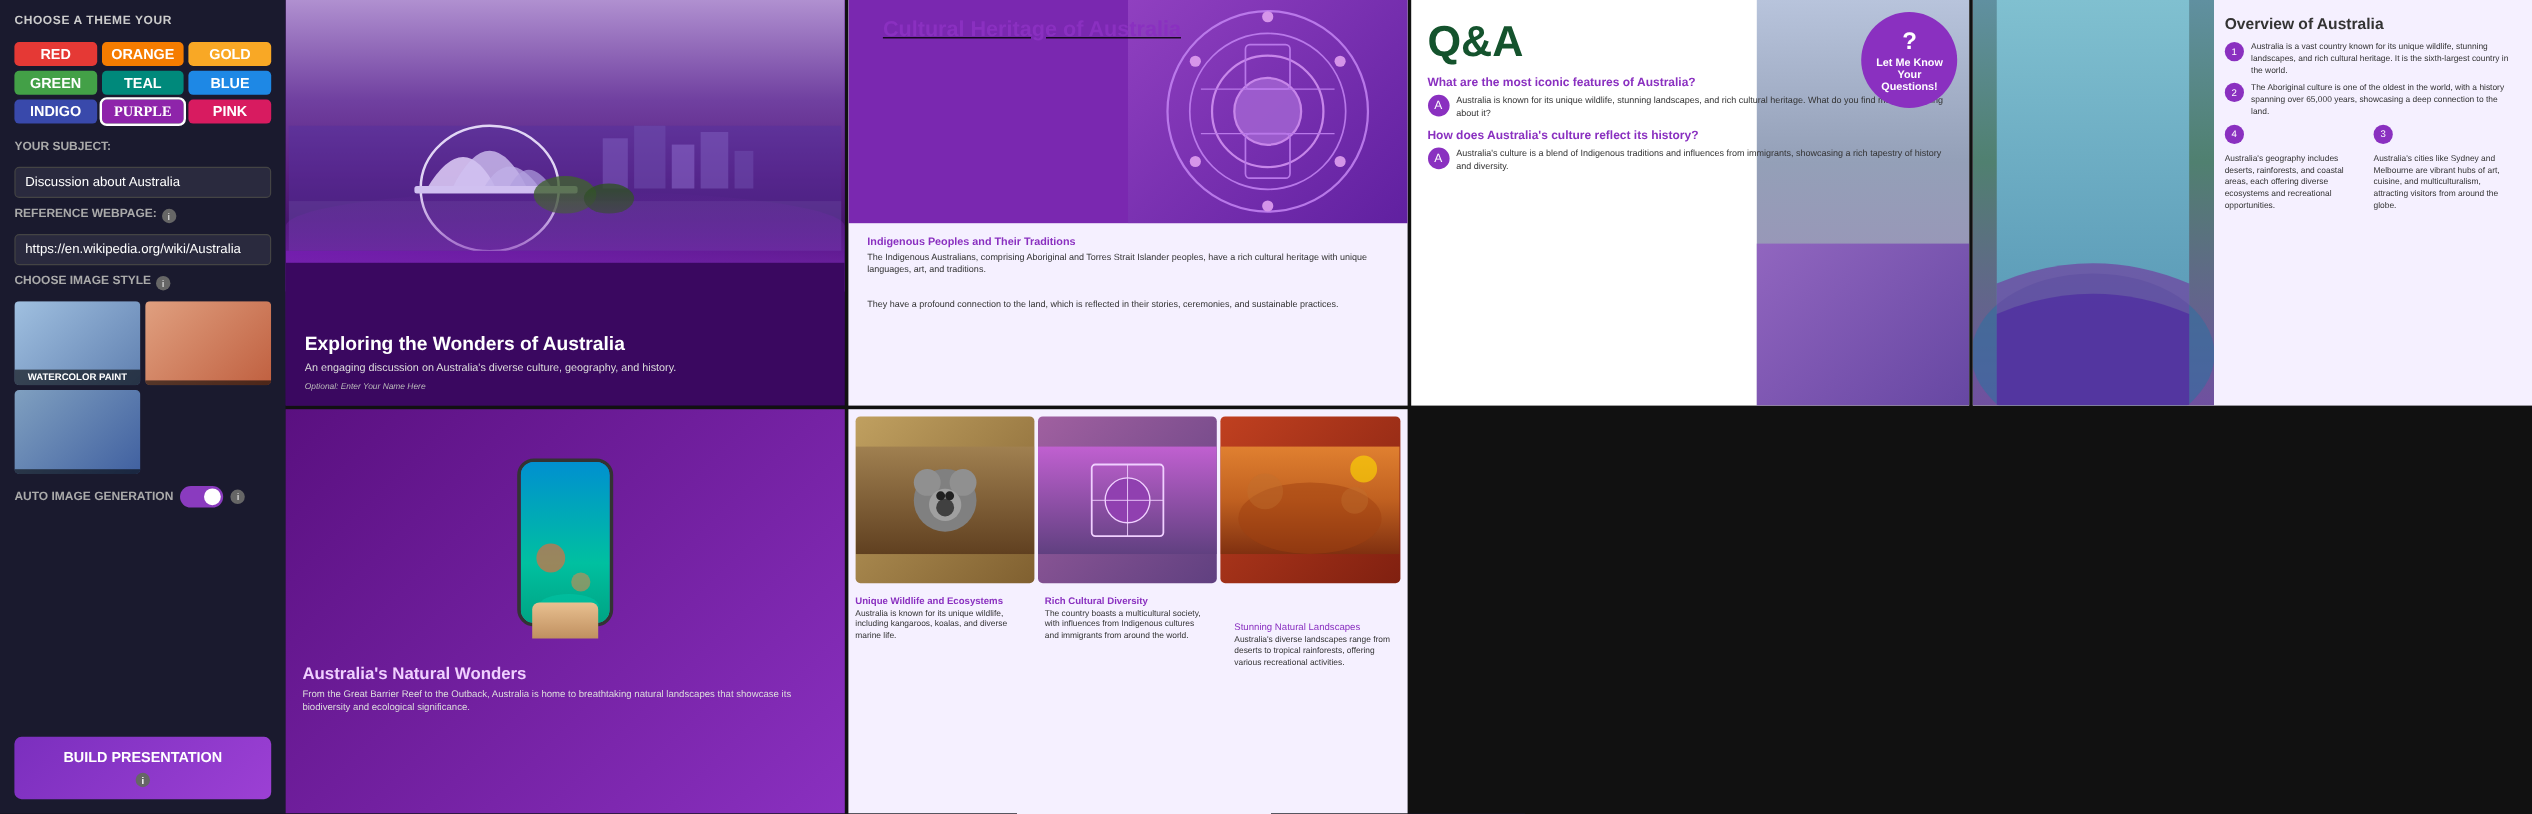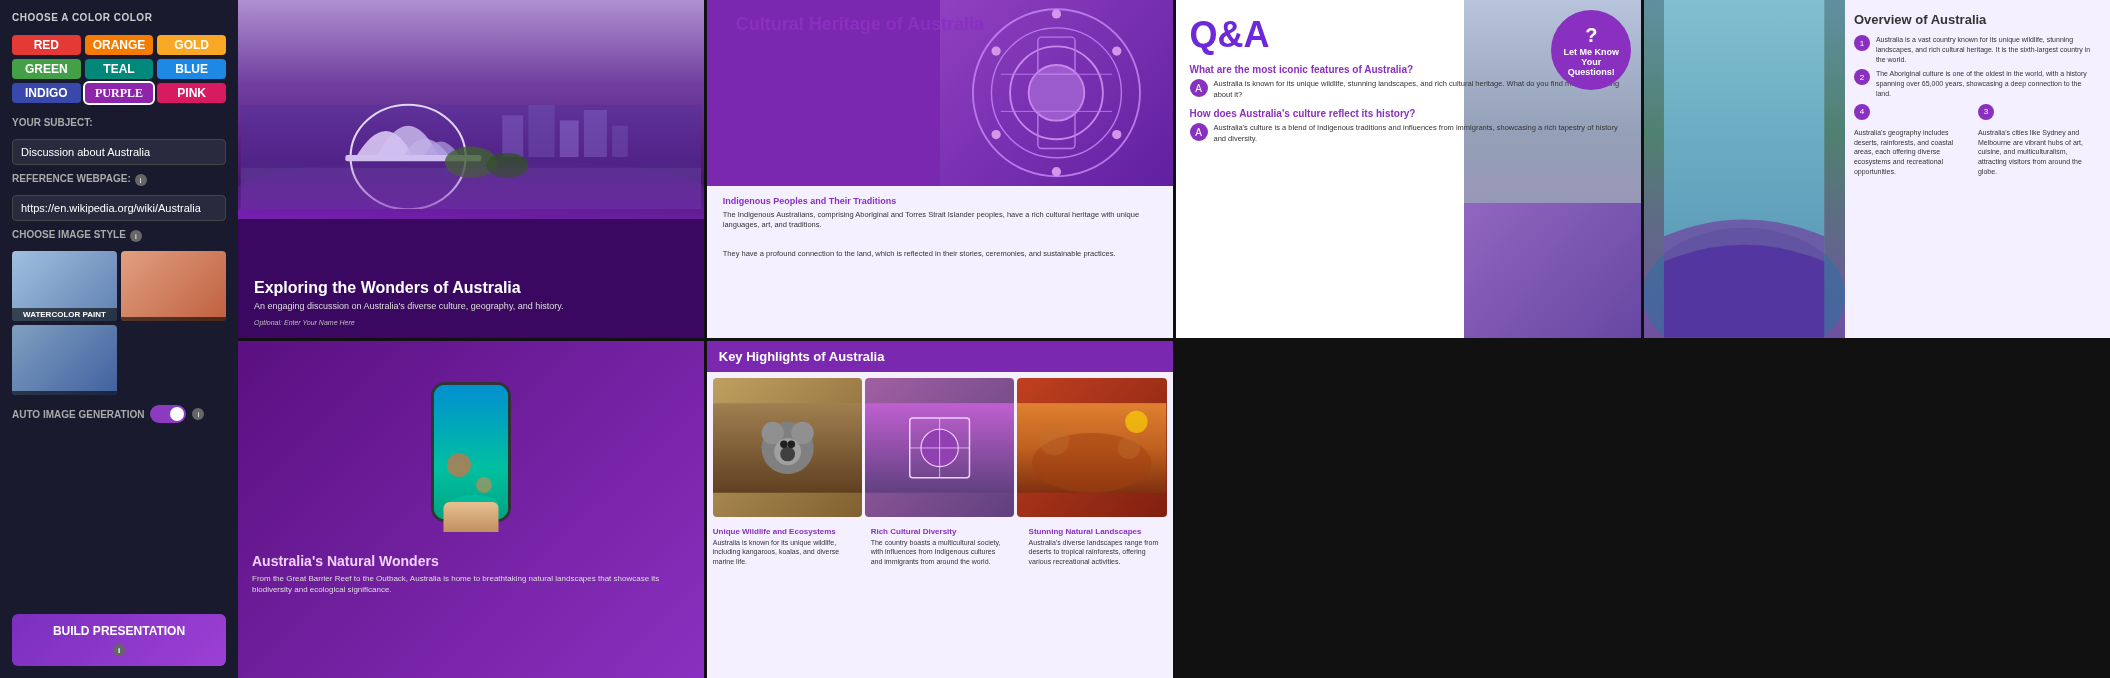--- a/index.html
+++ b/index.html
@@ -161,21 +161,21 @@
     .slide-2-bottom { padding: 10px 16px; flex: 1; }
     .slide-2-section-title { font-size: 9px; font-weight: bold; color: #8a30c0; margin-bottom: 4px; }
     .slide-2-body { font-size: 7.5px; color: #333; line-height: 1.4; }
 
     
     .slide-3 {
       background: white;
       padding: 14px;
       position: relative;
     }
-    .slide-3-qa { font-size: 36px; font-weight: bold; color: #6d28d9; }
+    .slide-3-qa { font-size: 36px; font-weight: bold; color: #14532d; }
     .slide-3-q { font-size: 10px; font-weight: bold; color: #8a30c0; margin-top: 8px; margin-bottom: 4px; }
     .slide-3-a-row { display: flex; gap: 6px; margin-bottom: 8px; }
     .slide-3-avatar { width: 18px; height: 18px; border-radius: 50%; background: #8a30c0; color: white; font-size: 10px; display: flex; align-items: center; justify-content: center; flex-shrink: 0; }
     .slide-3-a-text { font-size: 7.5px; color: #333; line-height: 1.4; }
     .slide-3-bubble {
       position: absolute;
       top: 10px;
       right: 10px;
       width: 80px;
       height: 80px;
@@ -256,21 +256,21 @@
       padding: 8px 12px;
       font-size: 13px;
       font-weight: bold;
     }
 
   </style>
 </head>
 <body>
 
 <div class="left-panel">
-  <div class="section-title">CHOOSE A COLOR COLOR</div>
+  <div class="section-title">CHOOSE A THEME YOUR</div>
   <div class="color-grid">
     <button class="color-btn" style="background:#e53935">RED</button>
     <button class="color-btn" style="background:#f57c00">ORANGE</button>
     <button class="color-btn" style="background:#f9a825">GOLD</button>
     <button class="color-btn" style="background:#43a047">GREEN</button>
     <button class="color-btn" style="background:#00897b">TEAL</button>
     <button class="color-btn" style="background:#1e88e5">BLUE</button>
     <button class="color-btn" style="background:#3949ab">INDIGO</button>
     <button class="color-btn active" style="background:#8e24aa; outline:2px solid white;font-family:Liberation Serif, serif;">PURPLE</button>
     <button class="color-btn" style="background:#d81b60">PINK</button>
@@ -375,21 +375,21 @@
           <circle cx="35" cy="145" r="5" fill="#e0a0f0"></circle>
           <circle cx="35" cy="55" r="5" fill="#e0a0f0"></circle>
 
           <rect x="80" y="40" width="40" height="40" fill="none" stroke="#c080f0" stroke-width="1.5" rx="4"></rect>
           <rect x="80" y="120" width="40" height="40" fill="none" stroke="#c080f0" stroke-width="1.5" rx="4"></rect>
           <line x1="40" y1="80" x2="160" y2="80" stroke="#c080f0" stroke-width="1"></line>
           <line x1="40" y1="120" x2="160" y2="120" stroke="#c080f0" stroke-width="1"></line>
         </svg>
       </div>
 
-      <div style="position:absolute;left:29px;top:14px;z-index:5;">
+      <div style="position:absolute;left:29px;top:14px;z-index:5;text-decoration:underline;">
         <div style="font-size:18px;font-weight:bold;color:#8a30c0;line-height:1.2;">Cultural Heritage of Australia</div>
       </div>
     </div>
     <div class="slide-2-bottom">
       <div class="slide-2-section-title">Indigenous Peoples and Their Traditions</div>
       <div class="slide-2-body">The Indigenous Australians, comprising Aboriginal and Torres Strait Islander peoples, have a rich cultural heritage with unique languages, art, and traditions.</div>
       <br>
       <div class="slide-2-body">They have a profound connection to the land, which is reflected in their stories, ceremonies, and sustainable practices.</div>
     </div>
   </div>
@@ -496,23 +496,20 @@
         <div style="position:absolute;bottom:-10px;left:50%;transform:translateX(-50%);width:55px;height:30px;background:linear-gradient(180deg,#e8c090,#c09060);border-radius:6px 6px 0 0;"></div>
       </div>
     </div>
     <div class="slide-5-bottom">
       <div class="slide-5-title">Australia's Natural Wonders</div>
       <div class="slide-5-text">From the Great Barrier Reef to the Outback, Australia is home to breathtaking natural landscapes that showcase its biodiversity and ecological significance.</div>
     </div>
   </div>
 
   <div class="slide slide-6">
-    <div class="slide-6-header">
-      <span>Key Highlights of Australia</span>
-    </div>
 
     <div style="display:grid;grid-template-columns:repeat(3,1fr);gap:3px;padding:6px;height:45%;">
       <div style="border-radius:4px;overflow:hidden;height:100%;background:linear-gradient(135deg,#c0a060,#806030);">
         
         <svg viewBox="0 0 200 120" width="100%" height="100%">
           <defs>
               <linearGradient id="koalabg" x1="0" y1="0" x2="0" y2="1">
                 <stop offset="0%" stop-color="#a08050"></stop>
                 <stop offset="100%" stop-color="#604020"></stop>
               </linearGradient>
@@ -564,19 +561,19 @@
     <div style="display:grid;grid-template-columns:repeat(3,1fr);gap:20px;padding:4px 6px 8px;">
       <div>
         <div style="font-size:8px;font-weight:bold;color:#8a30c0;margin-bottom:2px;">Unique Wildlife and Ecosystems</div>
         <div style="font-size:7px;color:#333;line-height:1.3;">Australia is known for its unique wildlife, including kangaroos, koalas, and diverse marine life.</div>
       </div>
       <div>
         <div style="font-size:8px;font-weight:bold;color:#8a30c0;margin-bottom:2px;">Rich Cultural Diversity</div>
         <div style="font-size:7px;color:#333;line-height:1.3;">The country boasts a multicultural society, with influences from Indigenous cultures and immigrants from around the world.</div>
       </div>
       <div>
-        <div style="font-size:8px;font-weight:bold;color:#8a30c0;margin-bottom:2px;">Stunning Natural Landscapes</div>
+        <div style="font-size:8px;font-weight:normal;color:#8a30c0;margin-bottom:2px;margin-top:22px;">Stunning Natural Landscapes</div>
         <div style="font-size:7px;color:#333;line-height:1.3;">Australia's diverse landscapes range from deserts to tropical rainforests, offering various recreational activities.</div>
       </div>
     </div>
   </div>
 
 </div>
 
 </body></html>

